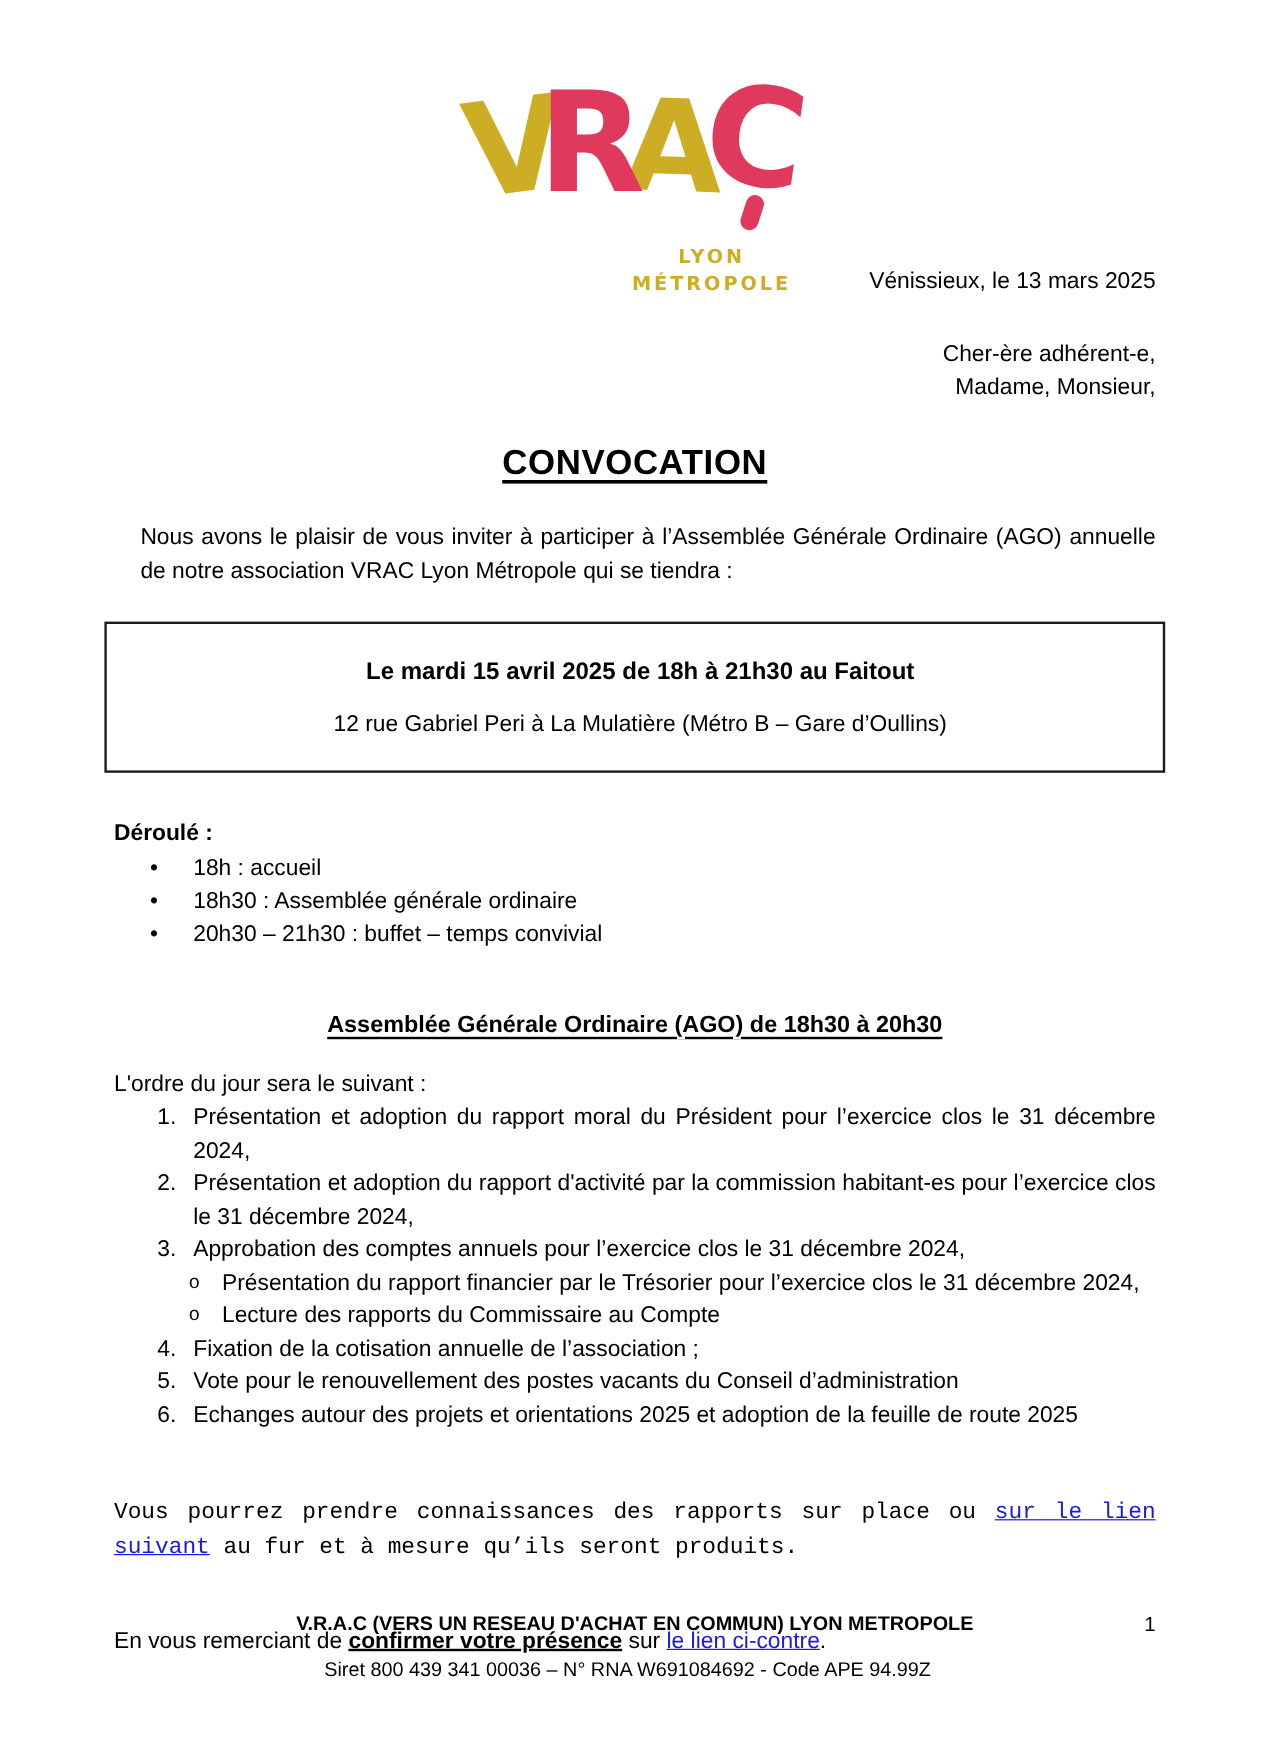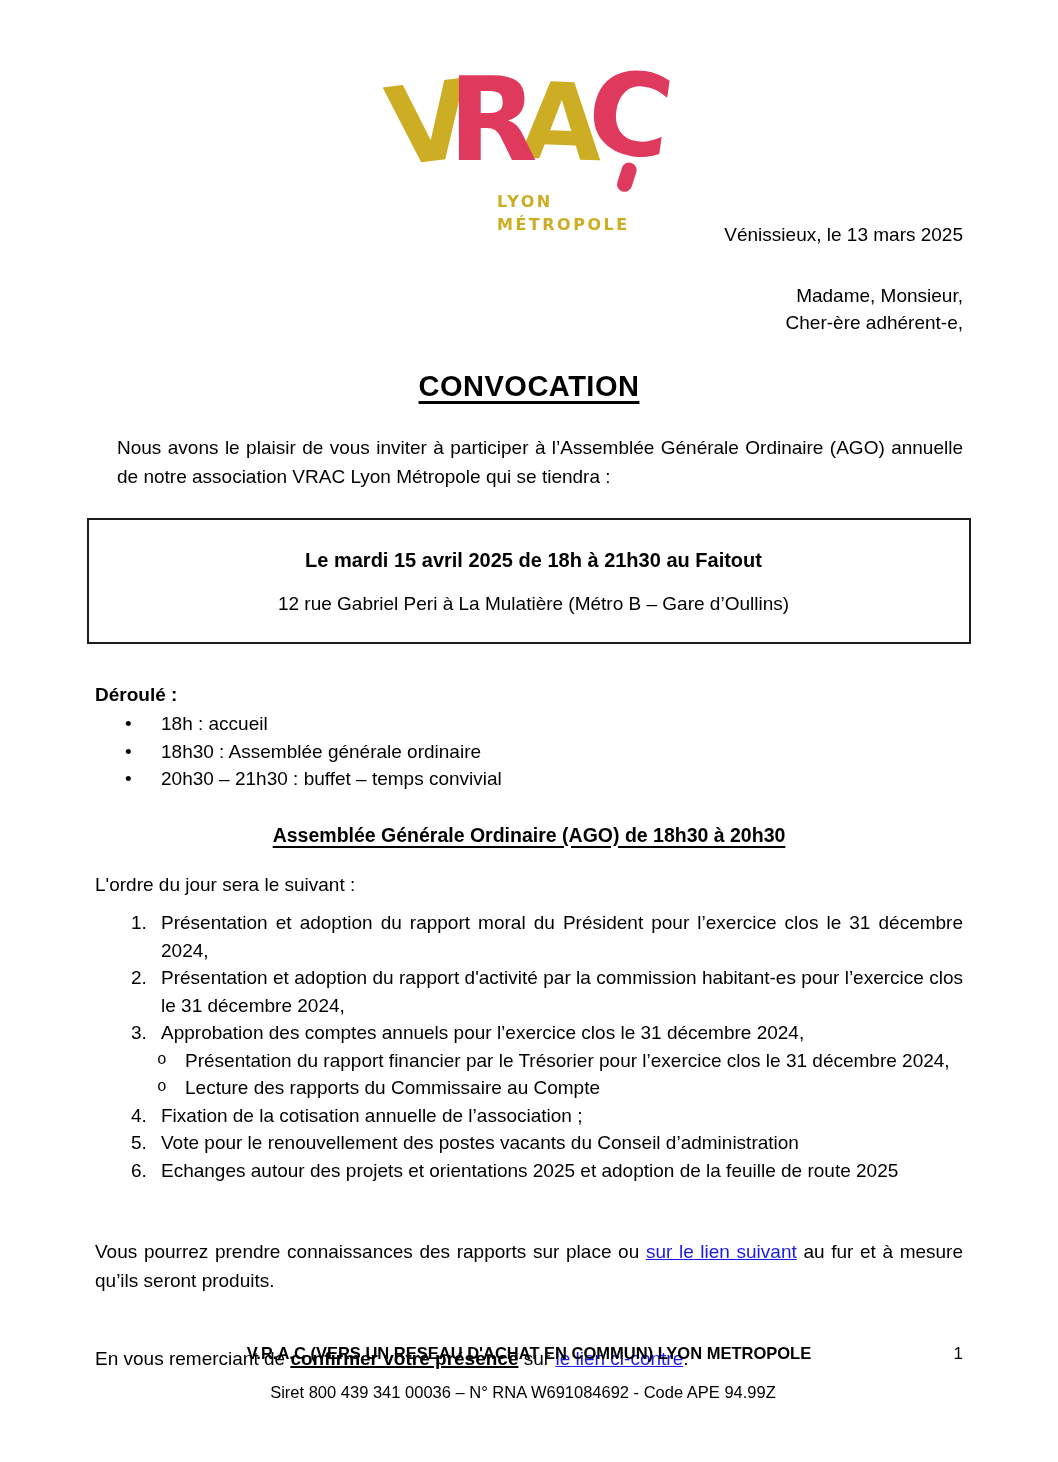--- a/index.html
+++ b/index.html
@@ -39,29 +39,30 @@
   .l-c { font-size: 114px; color: var(--logo-pink); margin-left: -14px; margin-top: -12px; transform: rotate(8deg); position: relative; z-index: 2;}
   .cedilla {
     position: absolute;
     width: 15px; height: 30px;
     background: var(--logo-pink);
     border-radius: 8px;
     left: 40px; bottom: -20px;
     transform: rotate(10deg);
   }
   .logo-sub {
-    margin-top: 8px;
+    margin-top: 20px;
     margin-left: 128px;
     color: var(--logo-yellow);
     font-family: "DejaVu Sans", sans-serif;
     font-weight: bold;
     font-size: 16px;
     letter-spacing: 2.5px;
     line-height: 1.45;
     white-space: nowrap;
+    text-align: center;
   }
 
   
   .dateline {
     margin: 10px 95px 0 95px;
     text-align: right;
   }
   .salutation {
     margin: 36px 95px 0 95px;
     text-align: right;
@@ -101,41 +102,41 @@
   
   .schedule { margin: 40px 95px 0 95px; }
   .schedule-heading { font-weight: bold; }
   .bullet-list { margin-top: 4px; }
   .bullet-item { display: flex; line-height: 27.5px; margin-left: 30px; }
   .bullet-item .marker { width: 36px; flex: none; }
   .sub-marker-font { font-family: "Liberation Mono", monospace; font-size: 16px; }
 
   
   .ago-heading {
-    margin-top: 31px;
+    margin-top: 50px;
     text-align: center;
     font-weight: bold;
     font-size: 19.5px;
   }
   .ago-heading span {
     text-decoration: underline;
     text-decoration-thickness: 2px;
     text-underline-offset: 4px;
   }
   .agenda { margin: 24px 95px 0 95px; line-height: 27.5px; }
-  .agenda-intro { margin-bottom: 11px; }
+  .agenda-intro { margin-bottom: 1px; }
   .num-item { display: flex; margin-left: 36px; }
   .num-item .num { width: 30px; flex: none; }
   .num-item .txt { flex: 1; text-align: justify; }
   .sub-item { display: flex; margin-left: 62px; }
   .sub-item .marker { width: 28px; flex: none; }
   .sub-item .txt { flex: 1; text-align: justify; }
 
   
-  .closing-1 { margin: 53px 95px 0 95px; line-height: 29px; text-align: justify; }
+  .closing-1 { margin: 53px 95px 0 95px; line-height: 29px; text-align: justify; font-family: Liberation Mono, monospace; }
   .closing-2 { margin: 49px 95px 0 95px; line-height: 29px; }
   a.doc-link, .link {
     color: var(--link-blue);
     text-decoration: underline;
     cursor: pointer;
   }
   .bold-underline {
     font-weight: bold;
     text-decoration: underline;
     text-decoration-thickness: 2px;
@@ -175,22 +176,22 @@
     </div>
     <div class="logo-sub">
       <div>LYON</div>
       <div>MÉTROPOLE</div>
     </div>
   </div>
 
   <div class="dateline">Vénissieux, le 13 mars 2025</div>
 
   <div class="salutation">
+    <div>Cher-ère adhérent-e,</div>
     <div>Madame, Monsieur,</div>
-    <div>Cher-ère adhérent-e,</div>
   </div>
 
   <div class="doc-title"><span>CONVOCATION</span></div>
 
   <p class="intro">Nous avons le plaisir de vous inviter à participer à l’Assemblée Générale Ordinaire (AGO) annuelle de notre association VRAC Lyon Métropole qui se tiendra :</p>
 
   <div class="event-box">
     <div class="line1">Le mardi 15 avril 2025 de 18h à 21h30 au Faitout</div>
     <div class="line2">12 rue Gabriel Peri à La Mulatière (Métro B – Gare d’Oullins)</div>
   </div>

